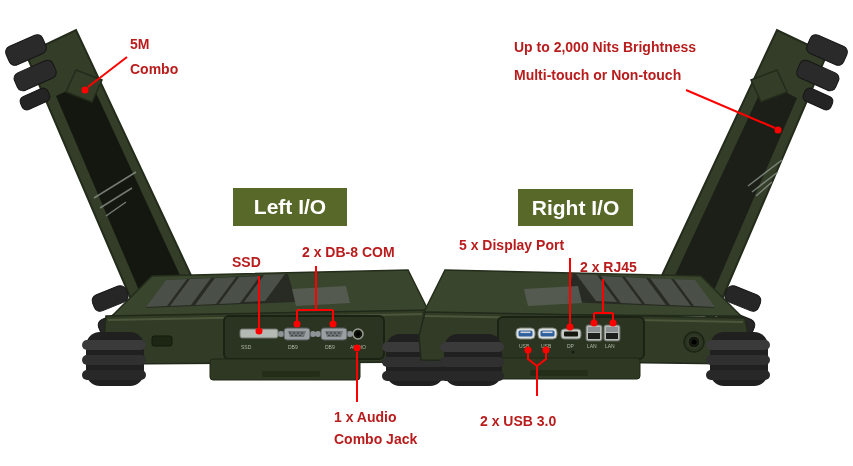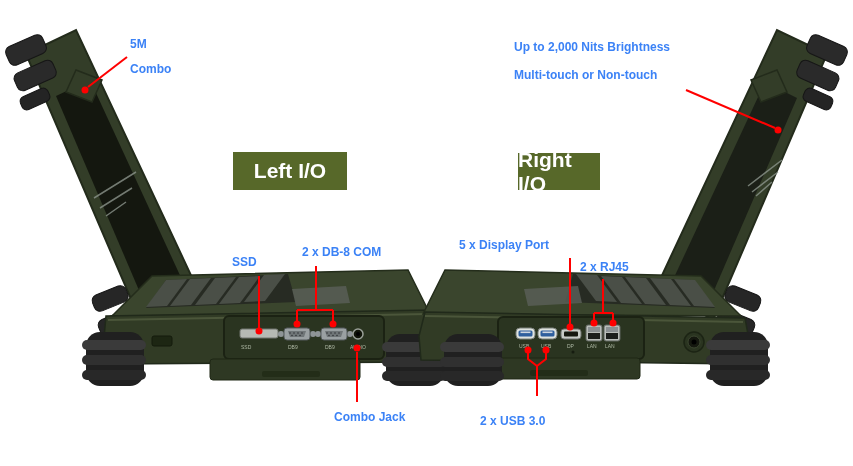--- a/index.html
+++ b/index.html
@@ -2,31 +2,31 @@
 <html><head>
 <meta charset="utf-8">
 <style>
   html,body{margin:0;padding:0;background:#ffffff;}
   .stage{
     position:relative;width:853px;height:466px;background:#ffffff;overflow:hidden;
     font-family:"Liberation Sans",sans-serif;
   }
   .stage svg{position:absolute;left:0;top:0;}
   .callout{
-    position:absolute;color:#3b82f6;font-weight:bold;font-size:12px;line-height:25px;
+    position:absolute;color:#b91c1c;font-weight:bold;font-size:14px;line-height:25px;
     white-space:nowrap;letter-spacing:0px;
   }
   .callout.small-gap{line-height:22px;}
   .callout.wide-gap{line-height:28px;}
   .io-box{
     position:absolute;display:flex;align-items:center;justify-content:center;
-    background:#576829;color:#fff;font-weight:bold;font-size:21px;
+    background:#576829;color:#fff;font-weight:bold;font-size:21px;margin-top:36px;
   }
   .io-left{left:233px;top:152px;width:114px;height:38px;}
-  .io-right{left:518px;top:153px;width:82px;height:37px;}
+  .io-right{left:518px;top:153px;width:115px;height:37px;}
   .lbl-webcam{left:130px;top:32px;}
   .lbl-brightness{left:514px;top:33px;}
   .lbl-ssd{left:232px;top:250px;}
   .lbl-db9{left:302px;top:240px;}
   .lbl-audio{left:334px;top:406px;}
   .lbl-dp{left:459px;top:233px;}
   .lbl-rj45{left:580px;top:255px;}
   .lbl-usb{left:480px;top:393px;margin-top:16px;}
 </style>
 </head>
@@ -280,20 +280,21 @@
 
   <div class="io-box io-right">
     <span>Right I/O</span>
   </div>
 
   <div class="callout lbl-ssd">SSD</div>
 
   <div class="callout lbl-db9">2 x DB-8 COM</div>
 
   <div class="callout small-gap lbl-audio">
+    <div>1 x Audio</div>
     <div>Combo Jack</div>
   </div>
 
   <div class="callout lbl-dp">5 x Display Port</div>
 
   <div class="callout lbl-rj45">2 x RJ45</div>
 
   <div class="callout lbl-usb">2 x USB 3.0</div>
 
 </div>

